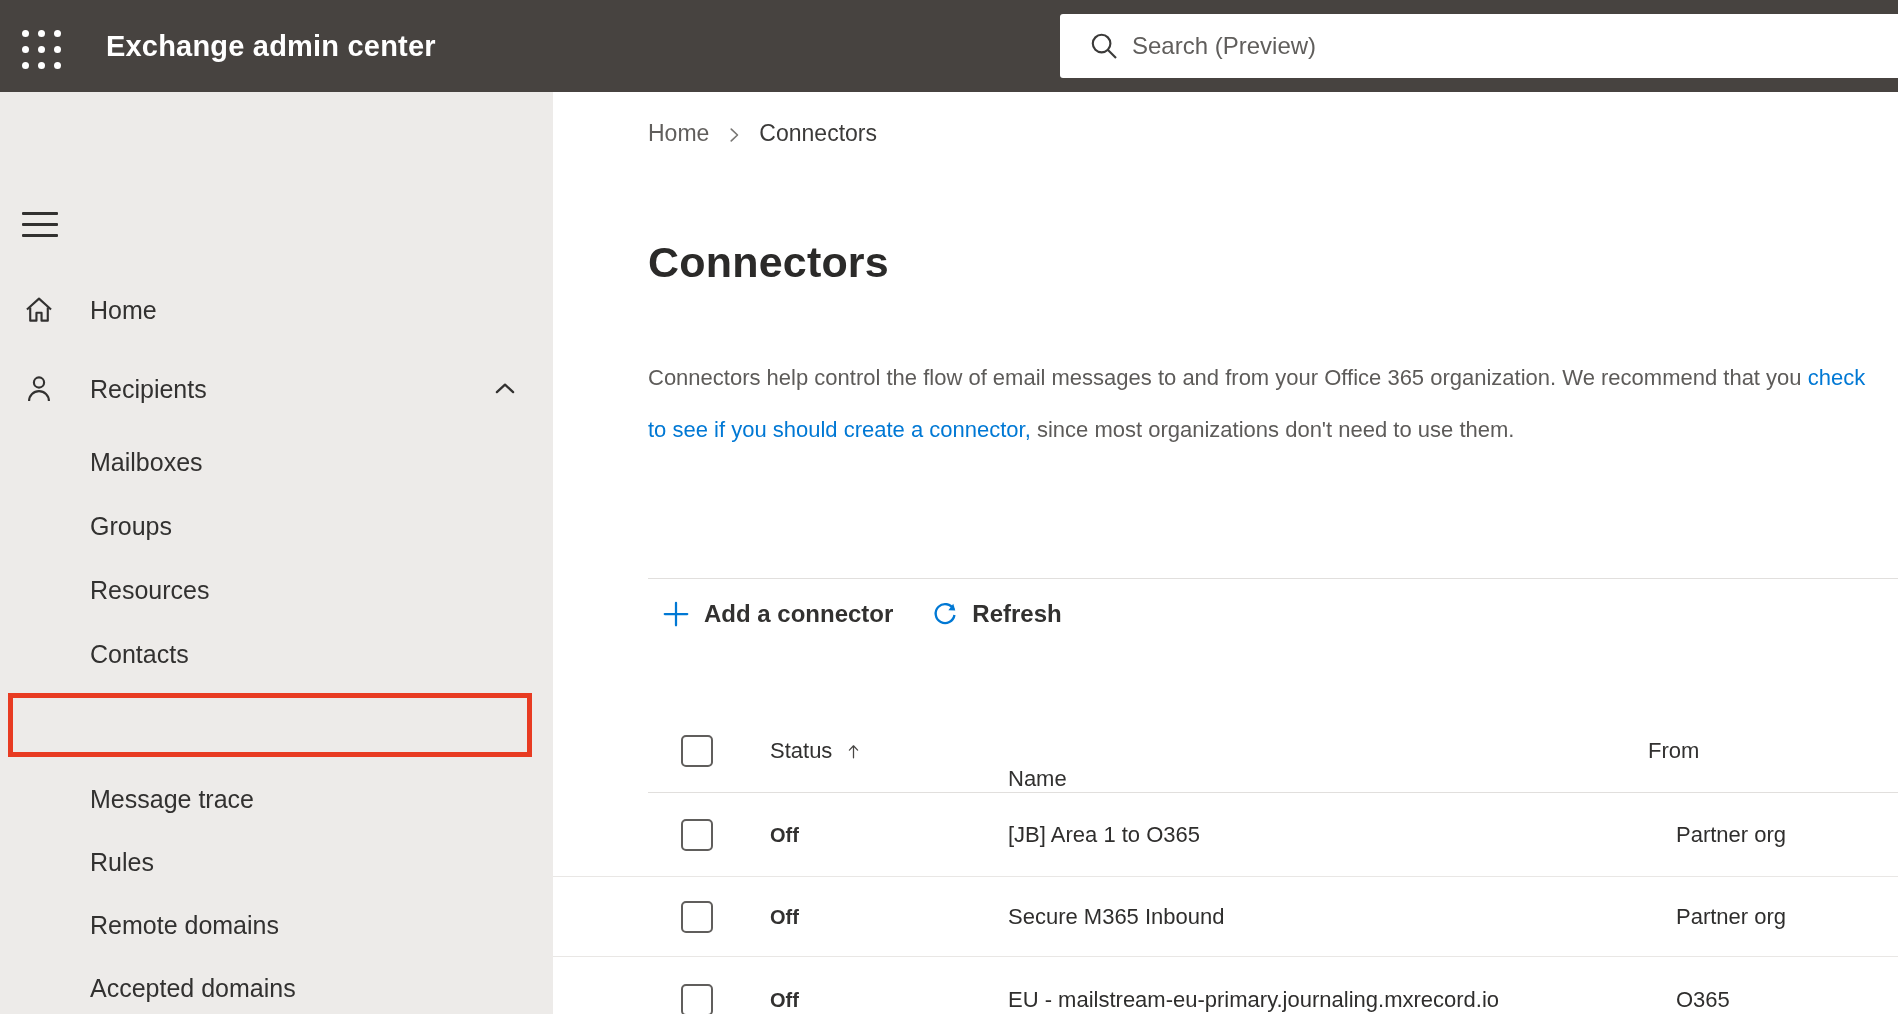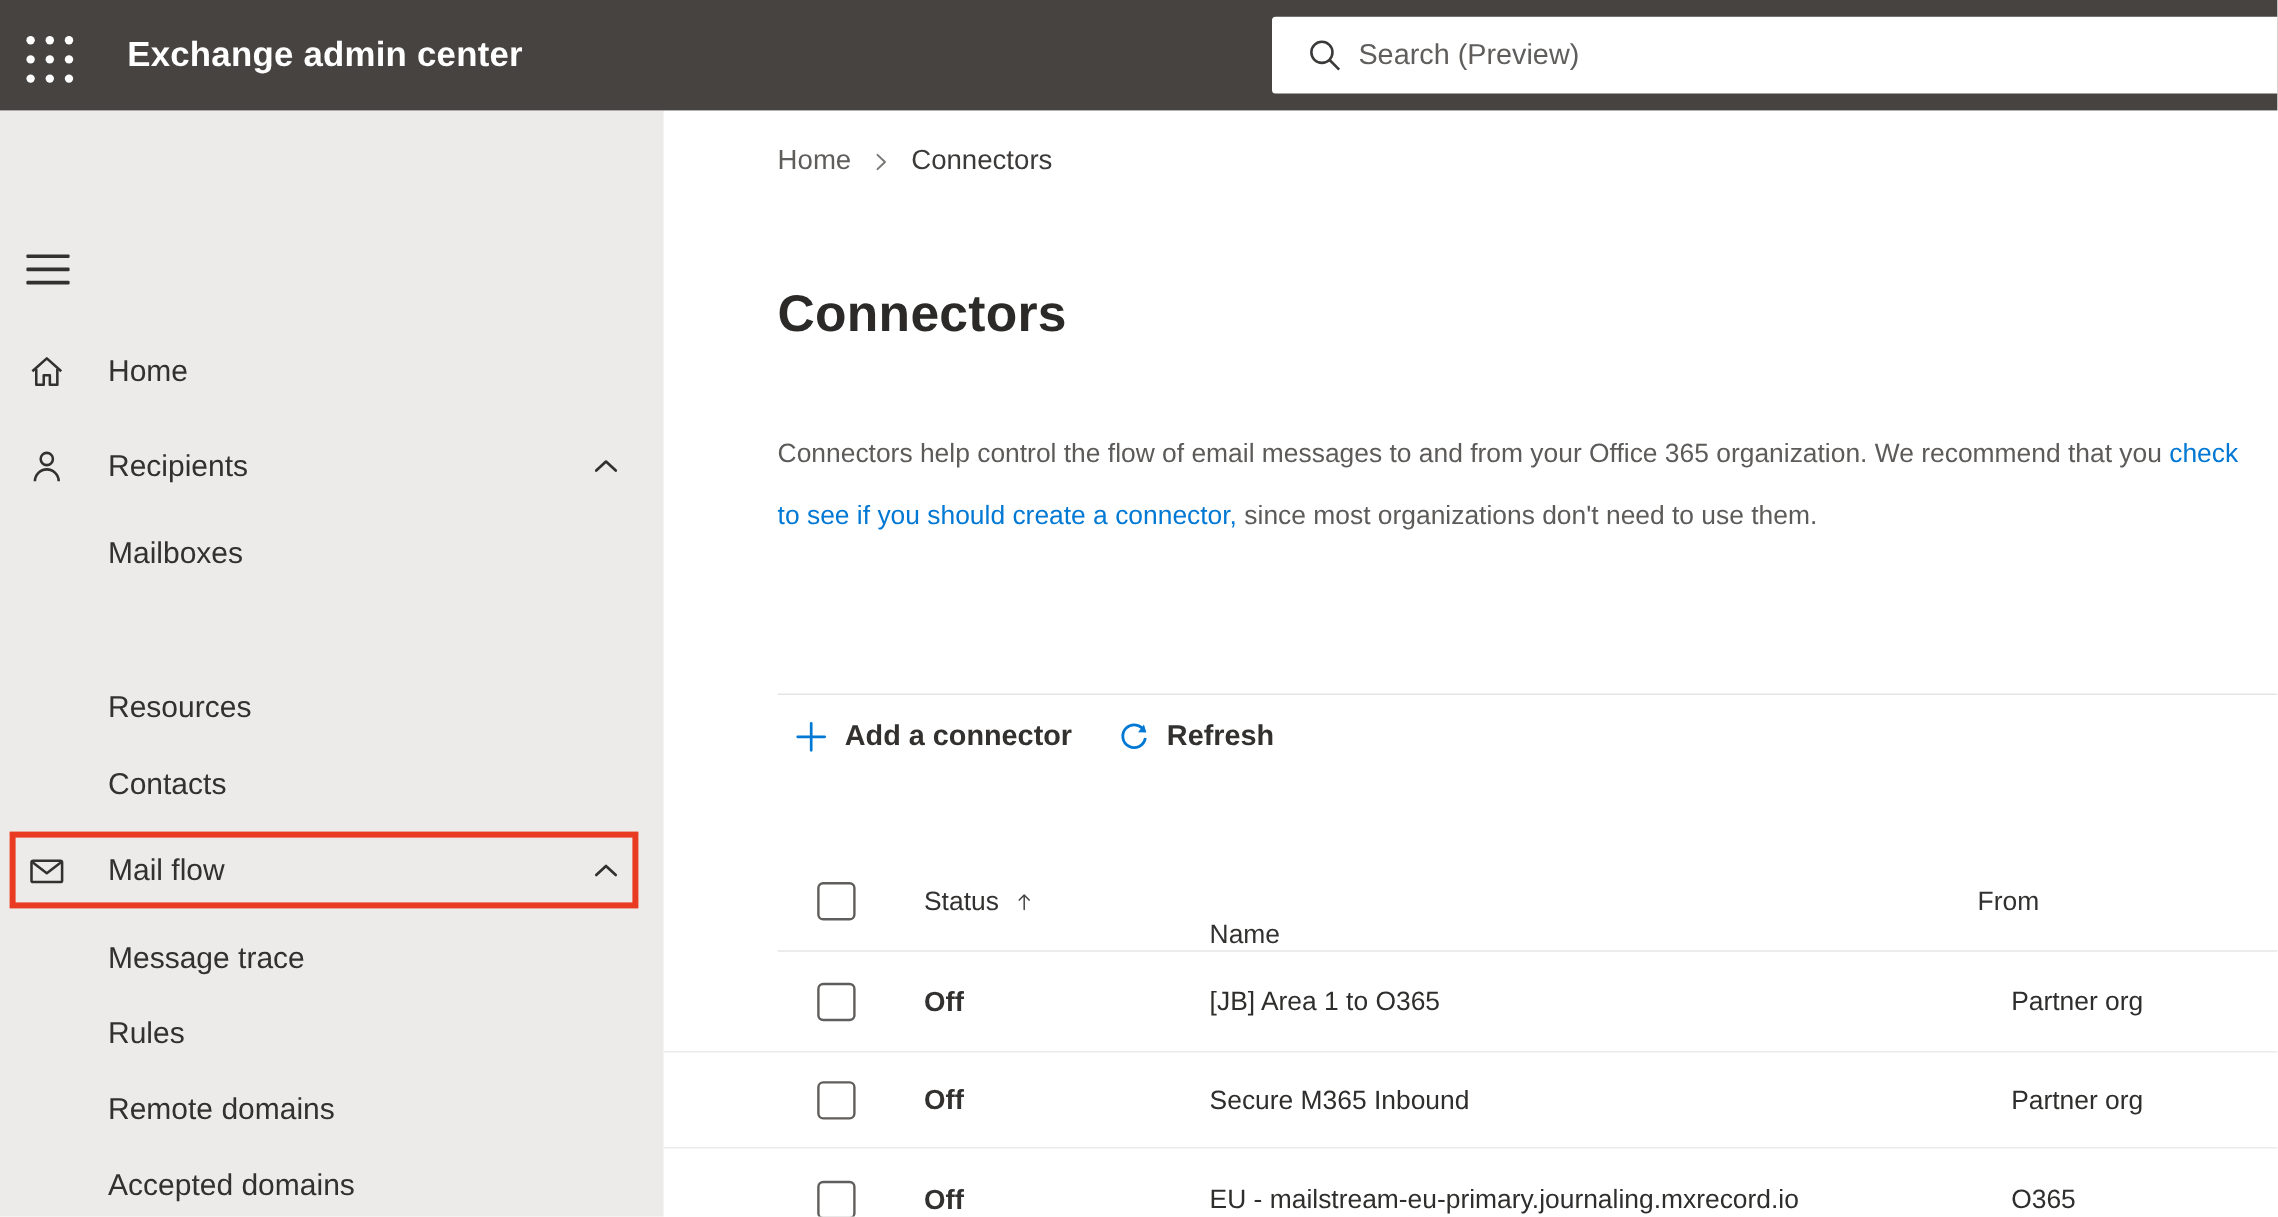--- a/index.html
+++ b/index.html
@@ -62,21 +62,21 @@
   .checkbox{width:32px;height:32px;border:2px solid var(--muted);border-radius:5px;background:#fff;cursor:pointer;}
   .h-check{position:absolute;left:128px;top:643px;}
   .h-status{position:absolute;left:217px;top:646px;display:flex;align-items:center;font-size:22px;color:var(--text);cursor:pointer;}
   .h-status svg{margin-left:12px;}
   .h-name{position:absolute;left:455px;top:646px;font-size:22px;color:var(--text);cursor:pointer;margin-top:28px;}
   .h-from{position:absolute;left:1095px;top:646px;font-size:22px;color:var(--text);cursor:pointer;}
   .header-divider{position:absolute;left:95px;right:0;top:700px;height:1px;background:var(--divider);}
   .t-row{position:absolute;left:0;right:0;border-bottom:1px solid var(--row-divider);}
   .row-1{top:701px;height:84px;} .row-2{top:785px;height:80px;} .row-3{top:865px;height:86px;}
   .c-check{position:absolute;left:128px;top:50%;transform:translateY(-50%);}
-  .c-status{position:absolute;left:217px;top:50%;transform:translateY(-50%);font-size:23px;font-weight:700;color:var(--text);}
+  .c-status{position:absolute;left:217px;top:50%;transform:translateY(-50%);font-size:20px;font-weight:700;color:var(--text);}
   .c-name{position:absolute;left:455px;top:50%;transform:translateY(-50%);font-size:22px;color:#2f2e2d;white-space:nowrap;cursor:pointer;}
   .c-from{position:absolute;left:1123px;top:50%;transform:translateY(-50%);font-size:22px;color:#2f2e2d;white-space:nowrap;}
 </style>
 </head>
 <body>
 
 <div class="app">
 
   <div class="topbar">
     <button class="waffle-btn">
@@ -130,41 +130,30 @@
       <span class="nav-chevron">
         <svg viewBox="0 0 24 24" fill="none" stroke="#323130" stroke-width="1.8" stroke-linecap="round" stroke-linejoin="round">
           <path d="M5.5 14.5 12 8.5l6.5 6"></path>
         </svg>
       </span>
     </div>
 
     <div class="nav-item" style="top:340px">
       <span class="nav-label">Mailboxes</span>
     </div>
+    <div class="nav-item" style="top:404px">
+      <span class="nav-label">Groups</span>
+    </div>
     <div class="nav-item" style="top:468px">
       <span class="nav-label">Resources</span>
     </div>
     <div class="nav-item" style="top:532px">
       <span class="nav-label">Contacts</span>
     </div>
 
-    <div class="nav-item" style="top:604px">
-      <span class="nav-icon">
-        <svg viewBox="0 0 24 24" fill="none" stroke="#323130" stroke-width="1.5" stroke-linejoin="round">
-          <rect x="3" y="5.8" width="18" height="12.6" rx="1"></rect>
-          <path d="M3.6 6.8 12 13.2l8.4-6.4"></path>
-        </svg>
-      </span>
-      <span class="nav-label">Mail flow</span>
-      <span class="nav-chevron">
-        <svg viewBox="0 0 24 24" fill="none" stroke="#323130" stroke-width="1.8" stroke-linecap="round" stroke-linejoin="round">
-          <path d="M5.5 14.5 12 8.5l6.5 6"></path>
-        </svg>
-      </span>
-    </div>
 
     <div class="nav-item" style="top:740px">
       <span class="nav-label">Rules</span>
     </div>
     <div class="nav-item" style="top:677px">
       <span class="nav-label">Message trace</span>
     </div>
     <div class="nav-item" style="top:803px">
       <span class="nav-label">Remote domains</span>
     </div>

